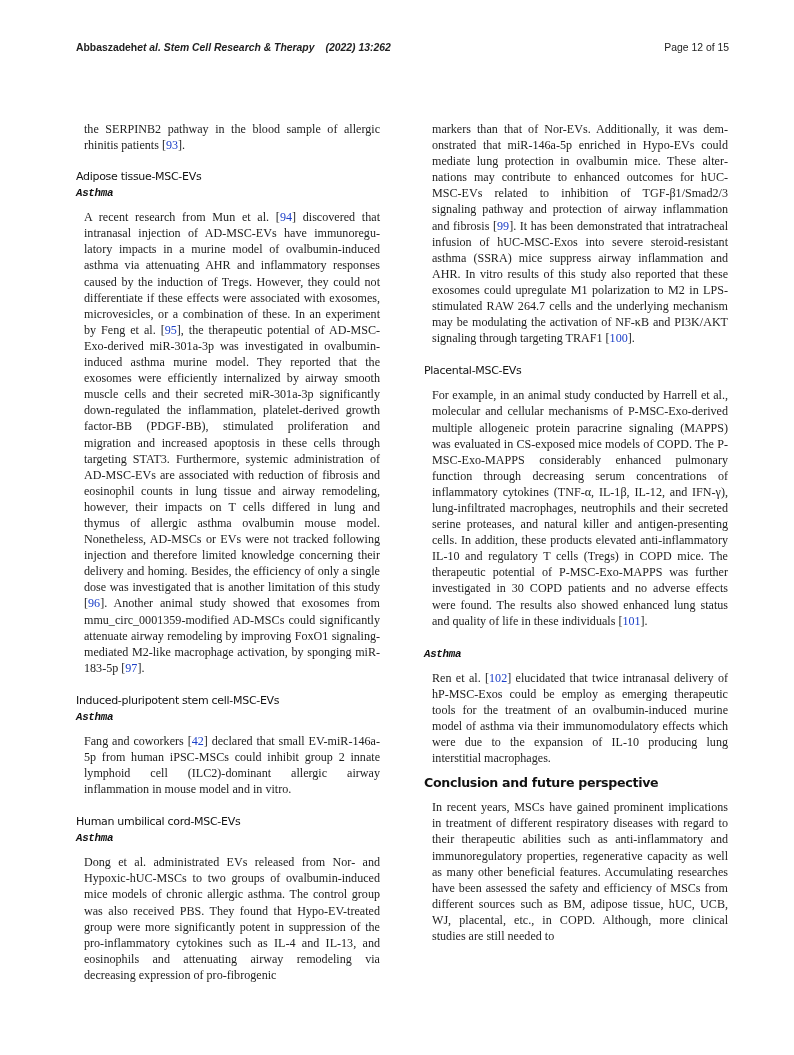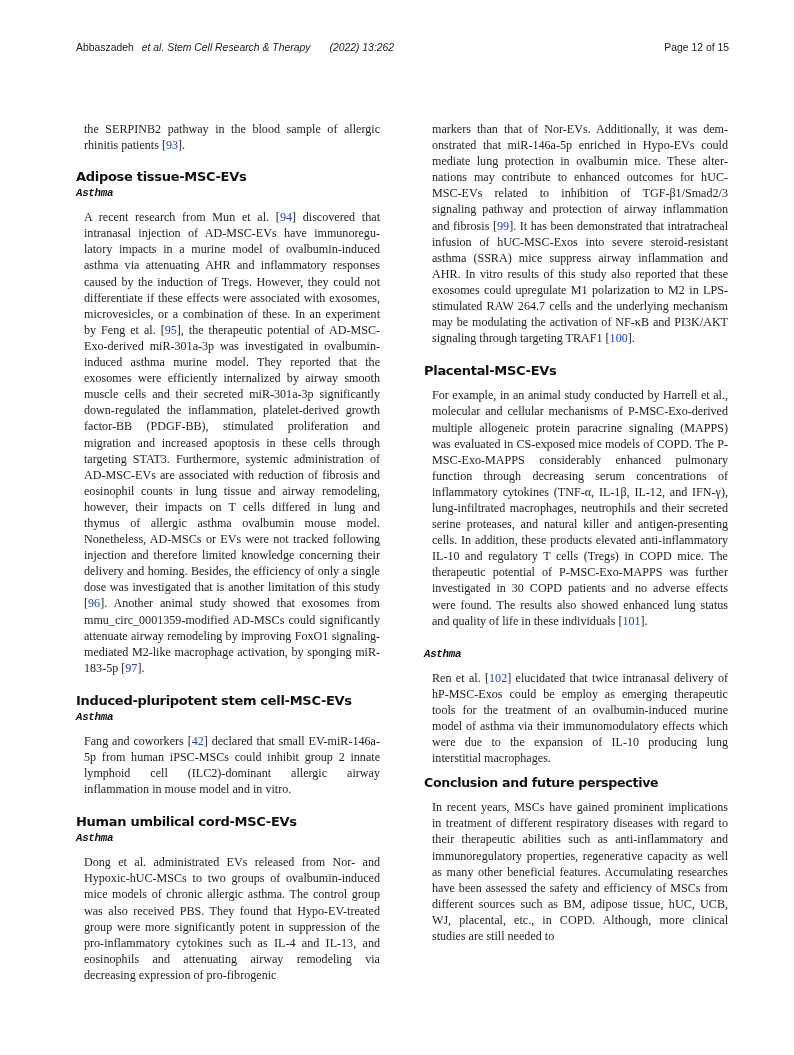--- a/index.html
+++ b/index.html
@@ -2,32 +2,32 @@
 <html><head>
 <meta charset="utf-8">
 <style>
   html, body { margin: 0; padding: 0; background: #ffffff; }
   body { width: 794px; height: 1055px; position: relative; overflow: hidden; }
   .page-header {
     position: absolute; top: 42px; left: 76px; right: 65px;
     font-family: "Liberation Sans", sans-serif; font-size: 10.4px; color: #222;
     display: flex; justify-content: space-between; align-items: baseline;
   }
-  .page-header .left { display: flex; gap: 8px; }
+  .page-header .left { display: flex; gap: 0; font-weight: bold; }
   .page-header .year { margin-left: 11px; font-style: italic; }
   .col {
     position: absolute; top: 113px; width: 312px;
     font-family: "Liberation Serif", serif; font-size: 12.1px; line-height: 16.1px; color: #222;
     text-align: justify; hyphens: manual;
   }
   .col.left { left: 76px; }
   .col.right { left: 424px; }
   .col p { margin: 8px; }
   .sec-title {
-    font-family: "DejaVu Sans", sans-serif; font-weight: bold; font-size: 13px;
+    font-family: "DejaVu Sans", sans-serif; font-weight: normal; font-size: 11px;
     line-height: 16px; margin-top: 17px; color: #111; letter-spacing: -0.3px;
   }
   .sub-title {
     font-family: Liberation Mono, monospace; font-weight: bold; font-style: italic; font-size: 10.8px;
     line-height: 16px; color: #111; letter-spacing: -0.3px;
   }
   .major-title {
     font-family: "DejaVu Sans", sans-serif; font-weight: bold; font-size: 12.6px;
     line-height: 17px; color: #111; letter-spacing: -0.3px;
   }

